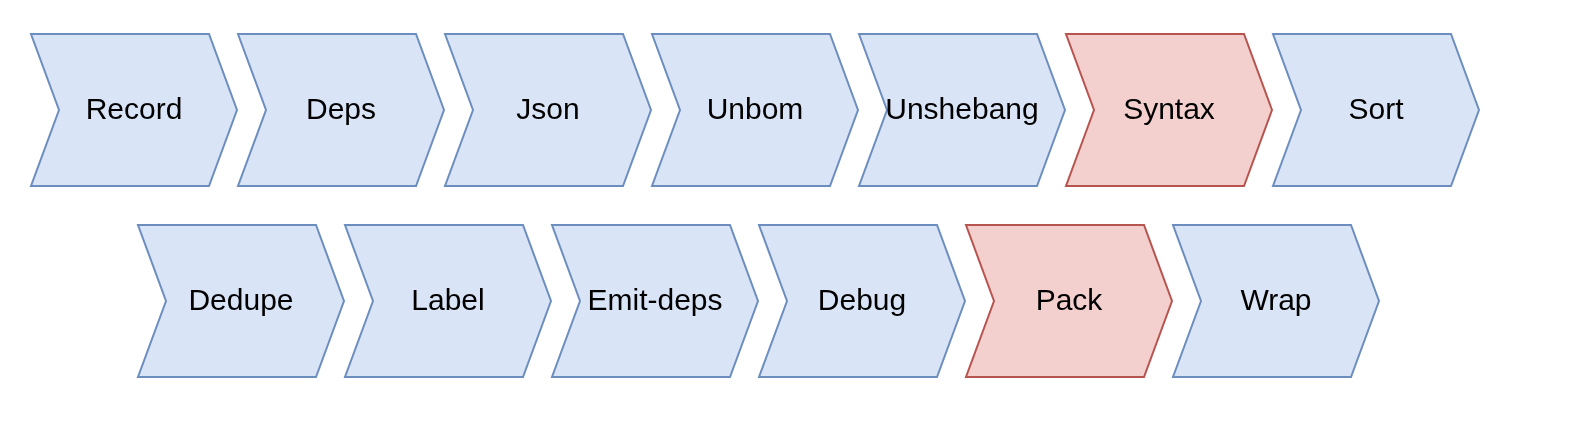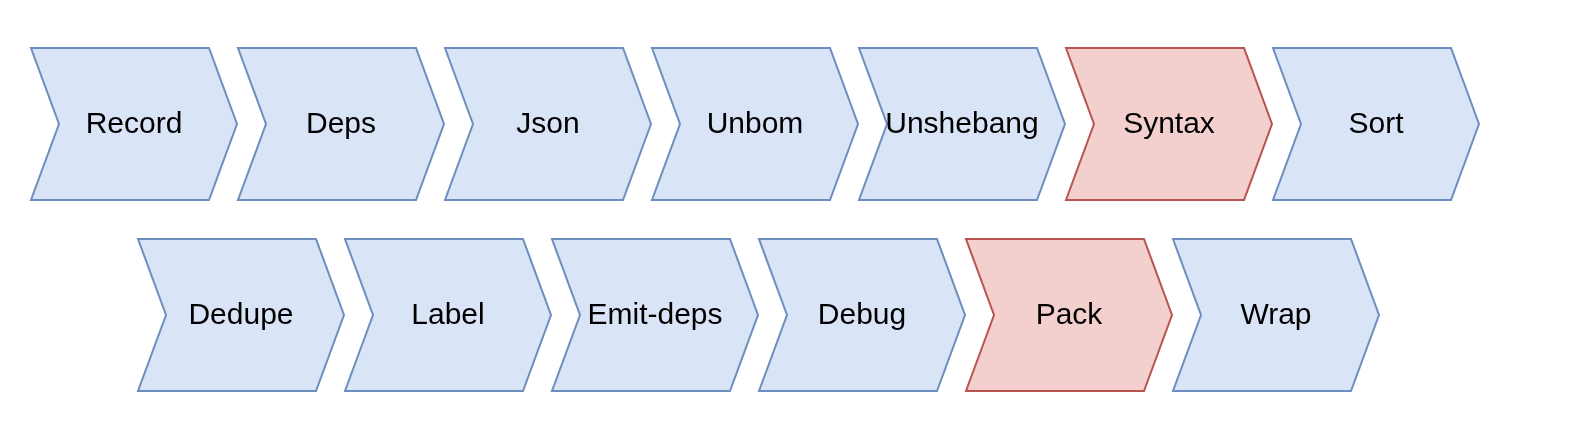--- a/index.html
+++ b/index.html
@@ -10,21 +10,20 @@
   }
   body {
     font-family: "Liberation Sans", sans-serif;
   }
   #canvas {
     position: relative;
     width: 1576px;
     height: 396px;
     background: #ffffff;
     overflow: hidden;
-    margin-top: 14px;
   }
   #flow-svg {
     position: absolute;
     left: 0;
     top: 0;
     width: 1576px;
     height: 444px;
     display: block;
   }
   .chevron-shape {

